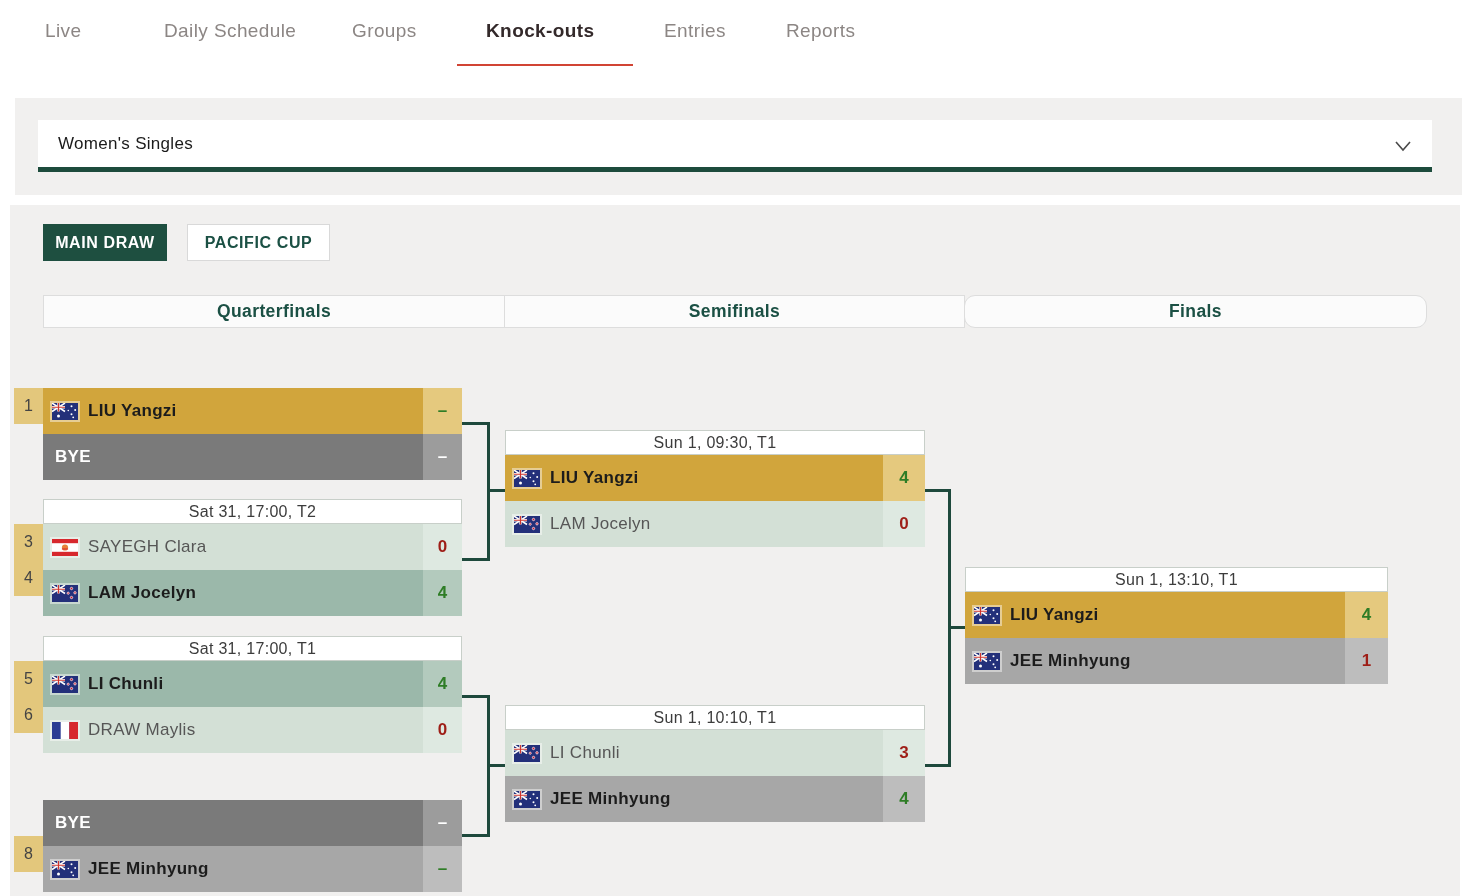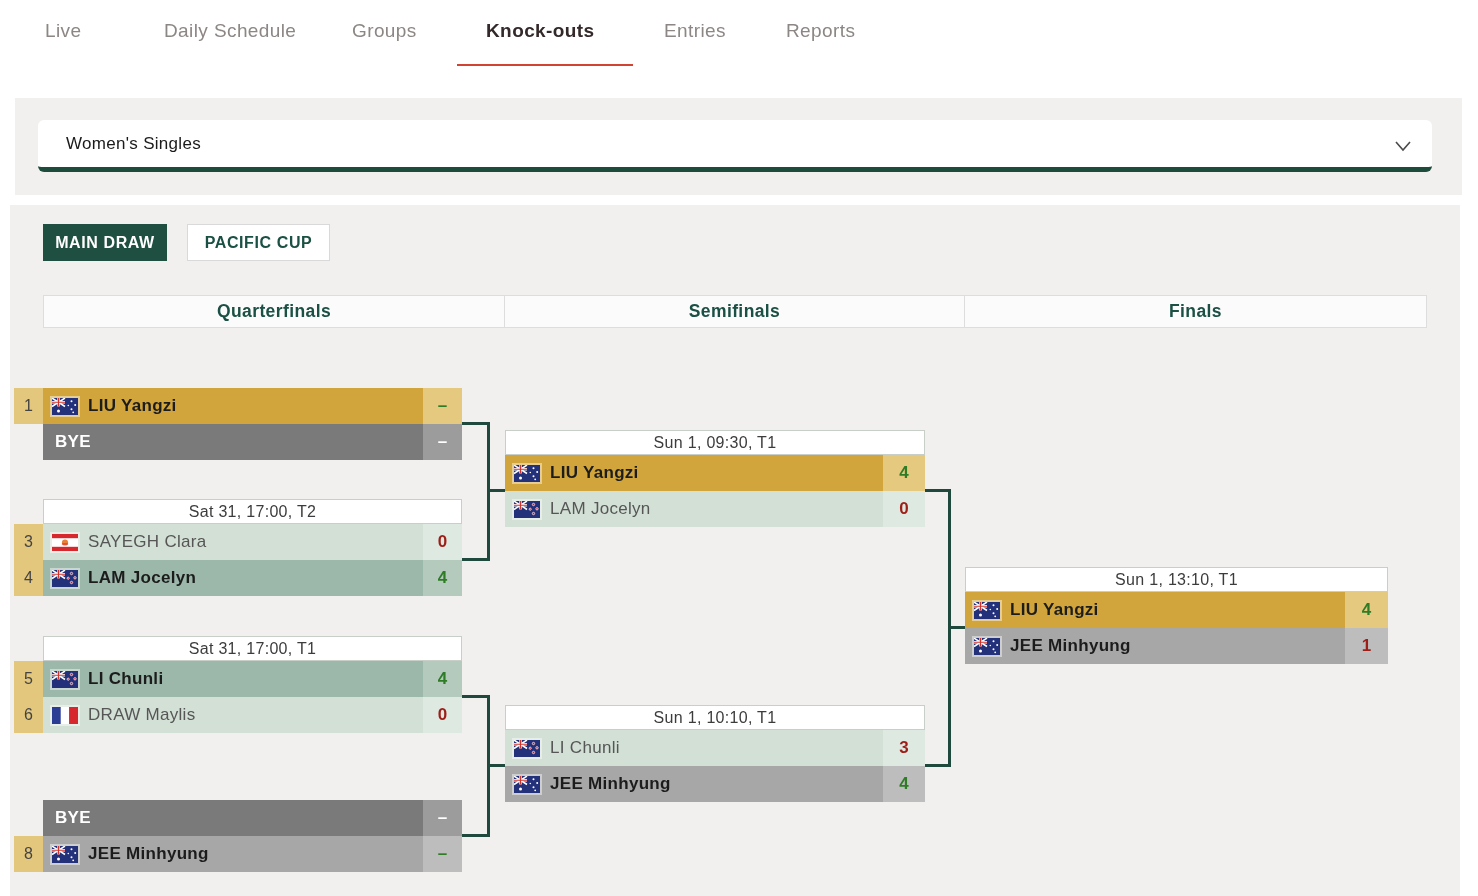--- a/index.html
+++ b/index.html
@@ -9,42 +9,42 @@
   
   .nav-item { position:absolute; top:20px; font-size:19px; letter-spacing:.4px;
     color:#8c8684; cursor:pointer; white-space:nowrap; }
   .nav-item.active { color:#33292a; font-weight:bold; }
   .nav-underline { position:absolute; height:2px; background:#d14434; }
 
   
   .gray-panel { position:absolute; background:#f1f0ef; }
   .event-select { position:absolute; left:38px; top:120px; width:1394px; height:52px;
     background:#ffffff; border-bottom:5px solid #1d4b3c; display:flex; align-items:center;
-    padding:0 28px; cursor:pointer;border-radius:6px; }
+    padding:0 20px; cursor:pointer; }
   .event-select .val { font-size:17px; color:#1b1b1b; letter-spacing:.3px; }
   .event-select svg { position:absolute; right:18px; top:15px; }
 
   
   .tab { position:absolute; top:224px; height:37px; font-size:16px; font-weight:bold;
     letter-spacing:.6px; display:flex; align-items:center; justify-content:center;
     cursor:pointer; }
   .tab.active { background:#1e4f40; color:#ffffff; }
   .tab.inactive { background:#ffffff; color:#1b5044; border:1px solid #d9d9d9; }
 
   
   .col-head { position:absolute; top:295px; height:33px; background:#fbfbfb;
     border:1px solid #dddddd; display:flex; align-items:center; justify-content:center;
     font-size:17.5px; font-weight:bold; color:#1b5044; letter-spacing:.4px; }
 
   
   .match { position:absolute; }
   .mheader { height:25px; background:#ffffff; border:1px solid #c8cfc9;
     display:flex; align-items:center; justify-content:center;
     font-size:16px; color:#3c3c3c; letter-spacing:.3px; font-weight:500; }
-  .prow { height:36px; display:flex; align-items:center; cursor:pointer; }
+  .prow { height:46px; display:flex; align-items:center; cursor:pointer; }
   .pname { flex:1; font-size:17px; letter-spacing:.3px; white-space:nowrap;
     overflow:hidden; color:#1c1c1c; font-weight:bold; }
   .pname.dim { color:#565656; font-weight:normal; }
   .pname.bye { color:#ffffff; font-weight:bold; margin-left:12px; }
   .pscore { height:100%; display:flex; align-items:center; justify-content:center;
     font-size:17px; font-weight:bold; }
   .flag { width:26px; height:17px; margin:0 10px 0 9px; flex:none; display:block;
     box-shadow:0 0 0 2px rgba(255,255,255,.45); }
   .seed { position:absolute; width:29px; height:36px; background:#e3c77c;
     display:flex; align-items:center; justify-content:center; font-size:16px;
@@ -74,21 +74,21 @@
 
 <div class="gray-panel" style="left:10px; top:205px; width:1450px; height:691px;"></div>
 
 <div id="tabs">
     <div class="tab active" style="left: 43px; width: 124px; background: rgb(30, 79, 64);">MAIN DRAW</div>
     <div class="tab inactive" style="left: 187px; width: 143px;">PACIFIC CUP</div>
   </div>
 <div id="colheads">
     <div class="col-head" style="left: 43px; width: 462px;">Quarterfinals</div>
     <div class="col-head" style="left: 504px; width: 461px;">Semifinals</div>
-    <div class="col-head" style="left: 964px; width: 463px;">Finals</div>
+    <div class="col-head" style="left: 964px; width: 463px; border-radius: 11px;">Finals</div>
   </div>
 <div id="bracket">
     <div class="match" style="left: 43px; top: 388px; width: 419px;">
       <div class="prow" style="background: rgb(209, 165, 60);">
         <span style="display: flex;">
           <svg class="flag" viewBox="0 0 26 17" xmlns="http://www.w3.org/2000/svg">
             <rect width="26" height="17" fill="#23307a"></rect>
             <rect width="13" height="8.5" fill="#23307a"></rect>
             <path d="M0,0L13,8.5M13,0L0,8.5" stroke="#ffffff" stroke-width="1.5"></path>
             <path d="M6.5,0V8.5M0,4.25H13" stroke="#ffffff" stroke-width="2.4"></path>

